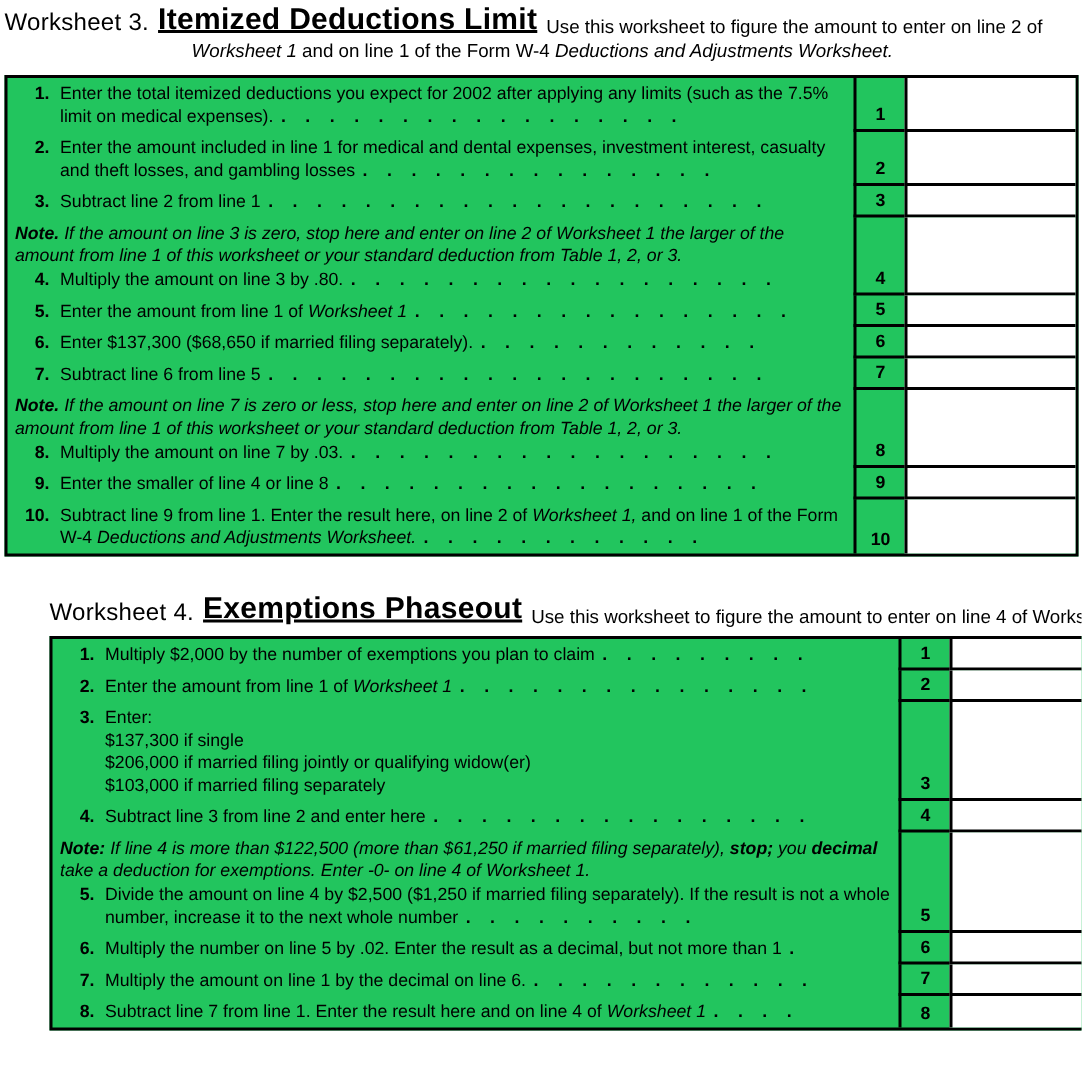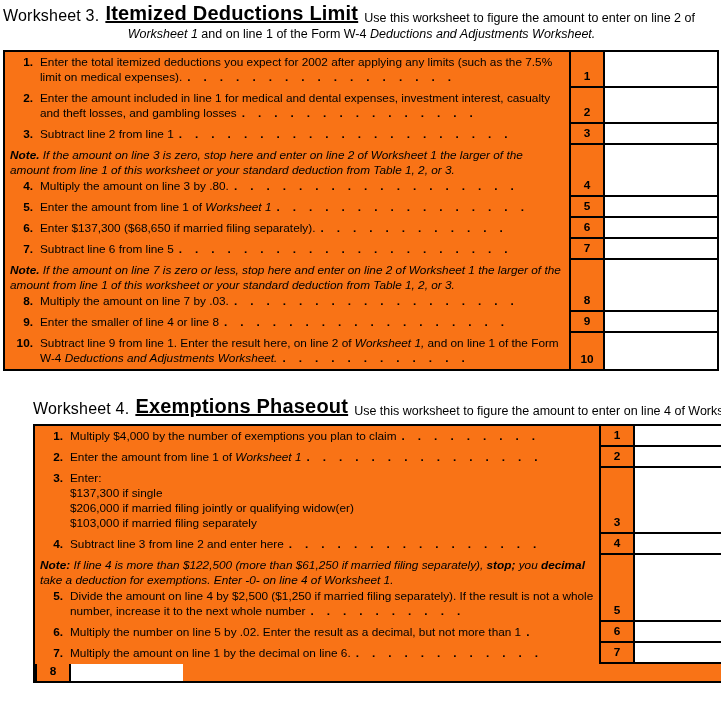--- a/index.html
+++ b/index.html
@@ -13,21 +13,21 @@
   .page { padding:2px 1px 0 3px; }
 
   
   .ws-header { display:flex; align-items:flex-end; gap:6px; white-space:nowrap; }
   .ws-label { font-size:16px; letter-spacing:0.2px; }
   .ws-title { font-size:20px; font-weight:bold; letter-spacing:0.2px;text-decoration:underline; }
   .ws-desc  { font-size:12.5px; }
   .ws-subline { text-align:center; font-size:12.5px; margin:2px 0 9px 0; }
 
   
-  .ws-table { border:2px solid #000; width:712px; background:#f97316; }
+  .ws-table { border:2px solid #000; width:712px; background:#22c55e; }
   .wrow { display:flex; }
   .ctext { flex:1; padding:3px 4px 3px 0; font-size:11.8px; line-height:15px; }
   .cnum  { width:32px; border-left:2px solid #000; display:flex; align-items:flex-end;
            justify-content:center; font-weight:bold; font-size:11.8px; padding-bottom:3px; }
   .cbox  { width:112px; border-left:2px solid #000; background:#fff; }
   .wrow:not(:last-child) .cnum,
   .wrow:not(:last-child) .cbox { border-bottom:2px solid #000; }
 
   
   .item { padding-left:35px; }
@@ -152,21 +152,21 @@
 
   <section class="ws ws4">
     <div class="ws-header">
       <span class="ws-label">Worksheet 4.</span>
       <span class="ws-title">Exemptions Phaseout</span>
       <span class="ws-desc">Use this worksheet to figure the amount to enter on line 4 of Worksheet 1.</span>
     </div>
     <div class="ws-table">
         <div class="wrow">
           <div class="ctext">
-            <div class="item"><span class="lnum">1.</span><span>Multiply $4,000 by the number of exemptions you plan to claim</span><span class="dots">.........</span></div>
+            <div class="item"><span class="lnum">1.</span><span>Multiply $2,000 by the number of exemptions you plan to claim</span><span class="dots">.........</span></div>
           </div>
           <div class="cnum">
             <span>1</span>
           </div>
           <div class="cbox"></div>
         </div>
         <div class="wrow">
           <div class="ctext">
             <div class="item"><span class="lnum">2.</span><span>Enter the amount from line 1 of </span><span class="it">Worksheet 1</span><span class="dots">...............</span></div>
           </div>
@@ -215,20 +215,23 @@
         <div class="wrow">
           <div class="ctext">
             <div class="item"><span class="lnum">7.</span><span>Multiply the amount on line 1 by the decimal on line 6.</span><span class="dots">............</span></div>
           </div>
           <div class="cnum">
             <span>7</span>
           </div>
           <div class="cbox"></div>
         </div>
         <div class="wrow">
+          <div class="ctext">
+            <div class="item"><span class="lnum">8.</span><span>Subtract line 7 from line 1. Enter the result here and on line 4 of </span><span class="it">Worksheet 1</span><span class="dots">....</span></div>
+          </div>
           <div class="cnum">
             <span>8</span>
           </div>
           <div class="cbox"></div>
         </div>
       </div>
   </section>
 
 </div>
 

